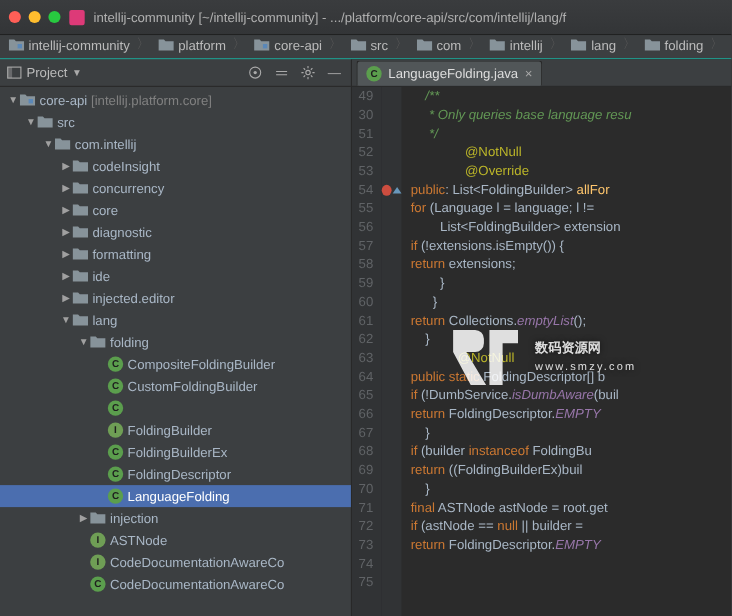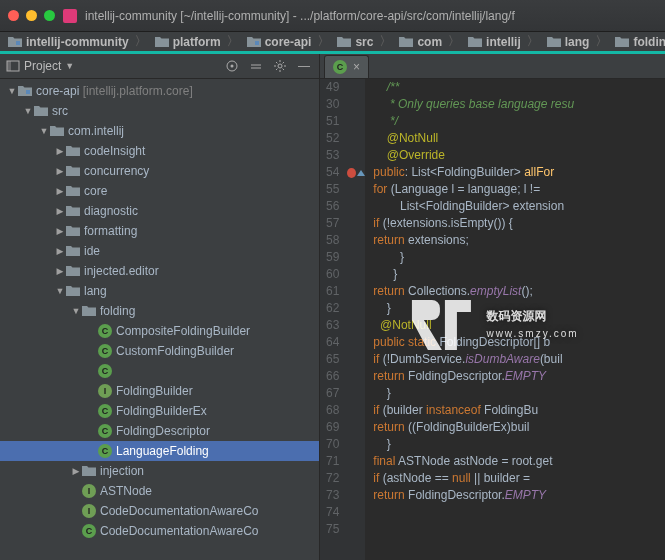--- a/index.html
+++ b/index.html
@@ -21,21 +21,21 @@
   --tab-bg:#515658;
 }
 *{box-sizing:border-box;margin:0;padding:0;font-family:"Lucida Grande","Segoe UI",sans-serif;font-size:12px;}
 html,body{width:665px;height:560px;overflow:hidden;background:var(--bg-dark);color:var(--text);}
 .titlebar{height:32px;background:linear-gradient(#3a3c3e,#333537);display:flex;align-items:center;padding:0 8px;gap:8px;border-bottom:1px solid #1e1e1e;}
 .traffic{display:flex;gap:7px;}
 .tl{width:11px;height:11px;border-radius:50%;}
 .tl.r{background:#ff5f57;} .tl.y{background:#ffbd2e;} .tl.g{background:#28c940;}
 .ij-icon{width:14px;height:14px;background:#dd3a78;border-radius:2px;display:inline-block;}
 .title-text{color:#b0b0b0;font-size:12px;}
-.breadcrumb{height:22px;background:var(--bg-dark);display:flex;align-items:center;padding:0 4px;border-bottom:3px solid #14b8a6;overflow:hidden;white-space:nowrap;font-weight:bold;}
+.breadcrumb{height:22px;background:var(--bg-dark);display:flex;align-items:flex-start;padding:0 4px;border-bottom:1px solid #14b8a6;overflow:hidden;white-space:nowrap;}
 .crumb{display:flex;align-items:center;gap:4px;padding:0 4px;color:#bbb;cursor:pointer;}
 .crumb .sep{color:#5a5a5a;margin-left:2px;}
 .fico{width:14px;height:12px;display:inline-block;}
 .fico.folder svg{fill:#87939a;}
 .main{display:flex;height:calc(560px - 22px - 22px);}
 .sidebar{width:320px;border-right:1px solid #282828;background:var(--bg-dark);display:flex;flex-direction:column;}
 .tool-header{height:25px;display:flex;align-items:center;padding:0 6px;border-bottom:1px solid #282828;gap:6px;}
 .tool-title{flex:0 0 auto;display:flex;align-items:center;gap:4px;color:#bbb;}
 .tool-title .chev{font-size:9px;color:#aaa;}
 .tool-spacer{flex:1;}
@@ -57,21 +57,21 @@
 .code-area{flex:1;display:flex;overflow:auto;font-family:Menlo,Consolas,monospace;font-size:12px;line-height:17px;position:relative;}
 .gutter{background:var(--bg-darker);color:var(--num);text-align:right;padding:0 8px 0 6px;user-select:none;flex:0 0 auto;}
 .gutter .ln{height:17px;}
 .gut-icons{width:18px;background:var(--bg-darker);flex:0 0 auto;}
 .gut-icons .gi{height:17px;display:flex;align-items:center;justify-content:center;}
 .gi .ov{width:10px;height:10px;border-radius:50%;background:#cc4d3f;position:relative;}
 .gi .up{width:0;height:0;border-left:4px solid transparent;border-right:4px solid transparent;border-bottom:6px solid #6897bb;}
 .code{padding-left:8px;white-space:pre;color:var(--text);}
 .kw{color:var(--orange);}
 .doc{color:#629755;font-style:italic;}
-.ann{color:var(--yellow);}
+.ann{color:var(--yellow);margin-left:36px;}
 .pur{color:var(--purple);font-style:italic;}
 .fn{color:#ffc66d;}
 .watermark{position:absolute;left:50%;top:50%;transform:translate(-50%,-50%);pointer-events:none;color:rgba(255,255,255,0.85);display:flex;align-items:center;gap:10px;font-size:28px;font-weight:bold;text-shadow:0 0 6px rgba(0,0,0,0.6);}
 .watermark .logo{width:70px;height:60px;}
 .watermark .sub{font-size:10px;font-weight:normal;letter-spacing:2px;}
 svg{display:block;}
 </style>
 </head>
 <body>
 
@@ -363,20 +363,21 @@
           <span class="c-circle c-C">C</span>
           <span class="tree-label">CodeDocumentationAwareCo</span>
         </div>
       </div>
   </div>
 
   <div class="editor">
     <div class="tabs">
       <div class="tab">
         <span class="c-circle c-C">C</span>
+        <span>LanguageFolding.java</span>
         <span class="close">×</span>
       </div>
     </div>
     <div class="code-area">
       <div class="gutter" id="gutter">
           <div class="ln">49</div>
           <div class="ln">30</div>
           <div class="ln">51</div>
           <div class="ln">52</div>
           <div class="ln">53</div>

